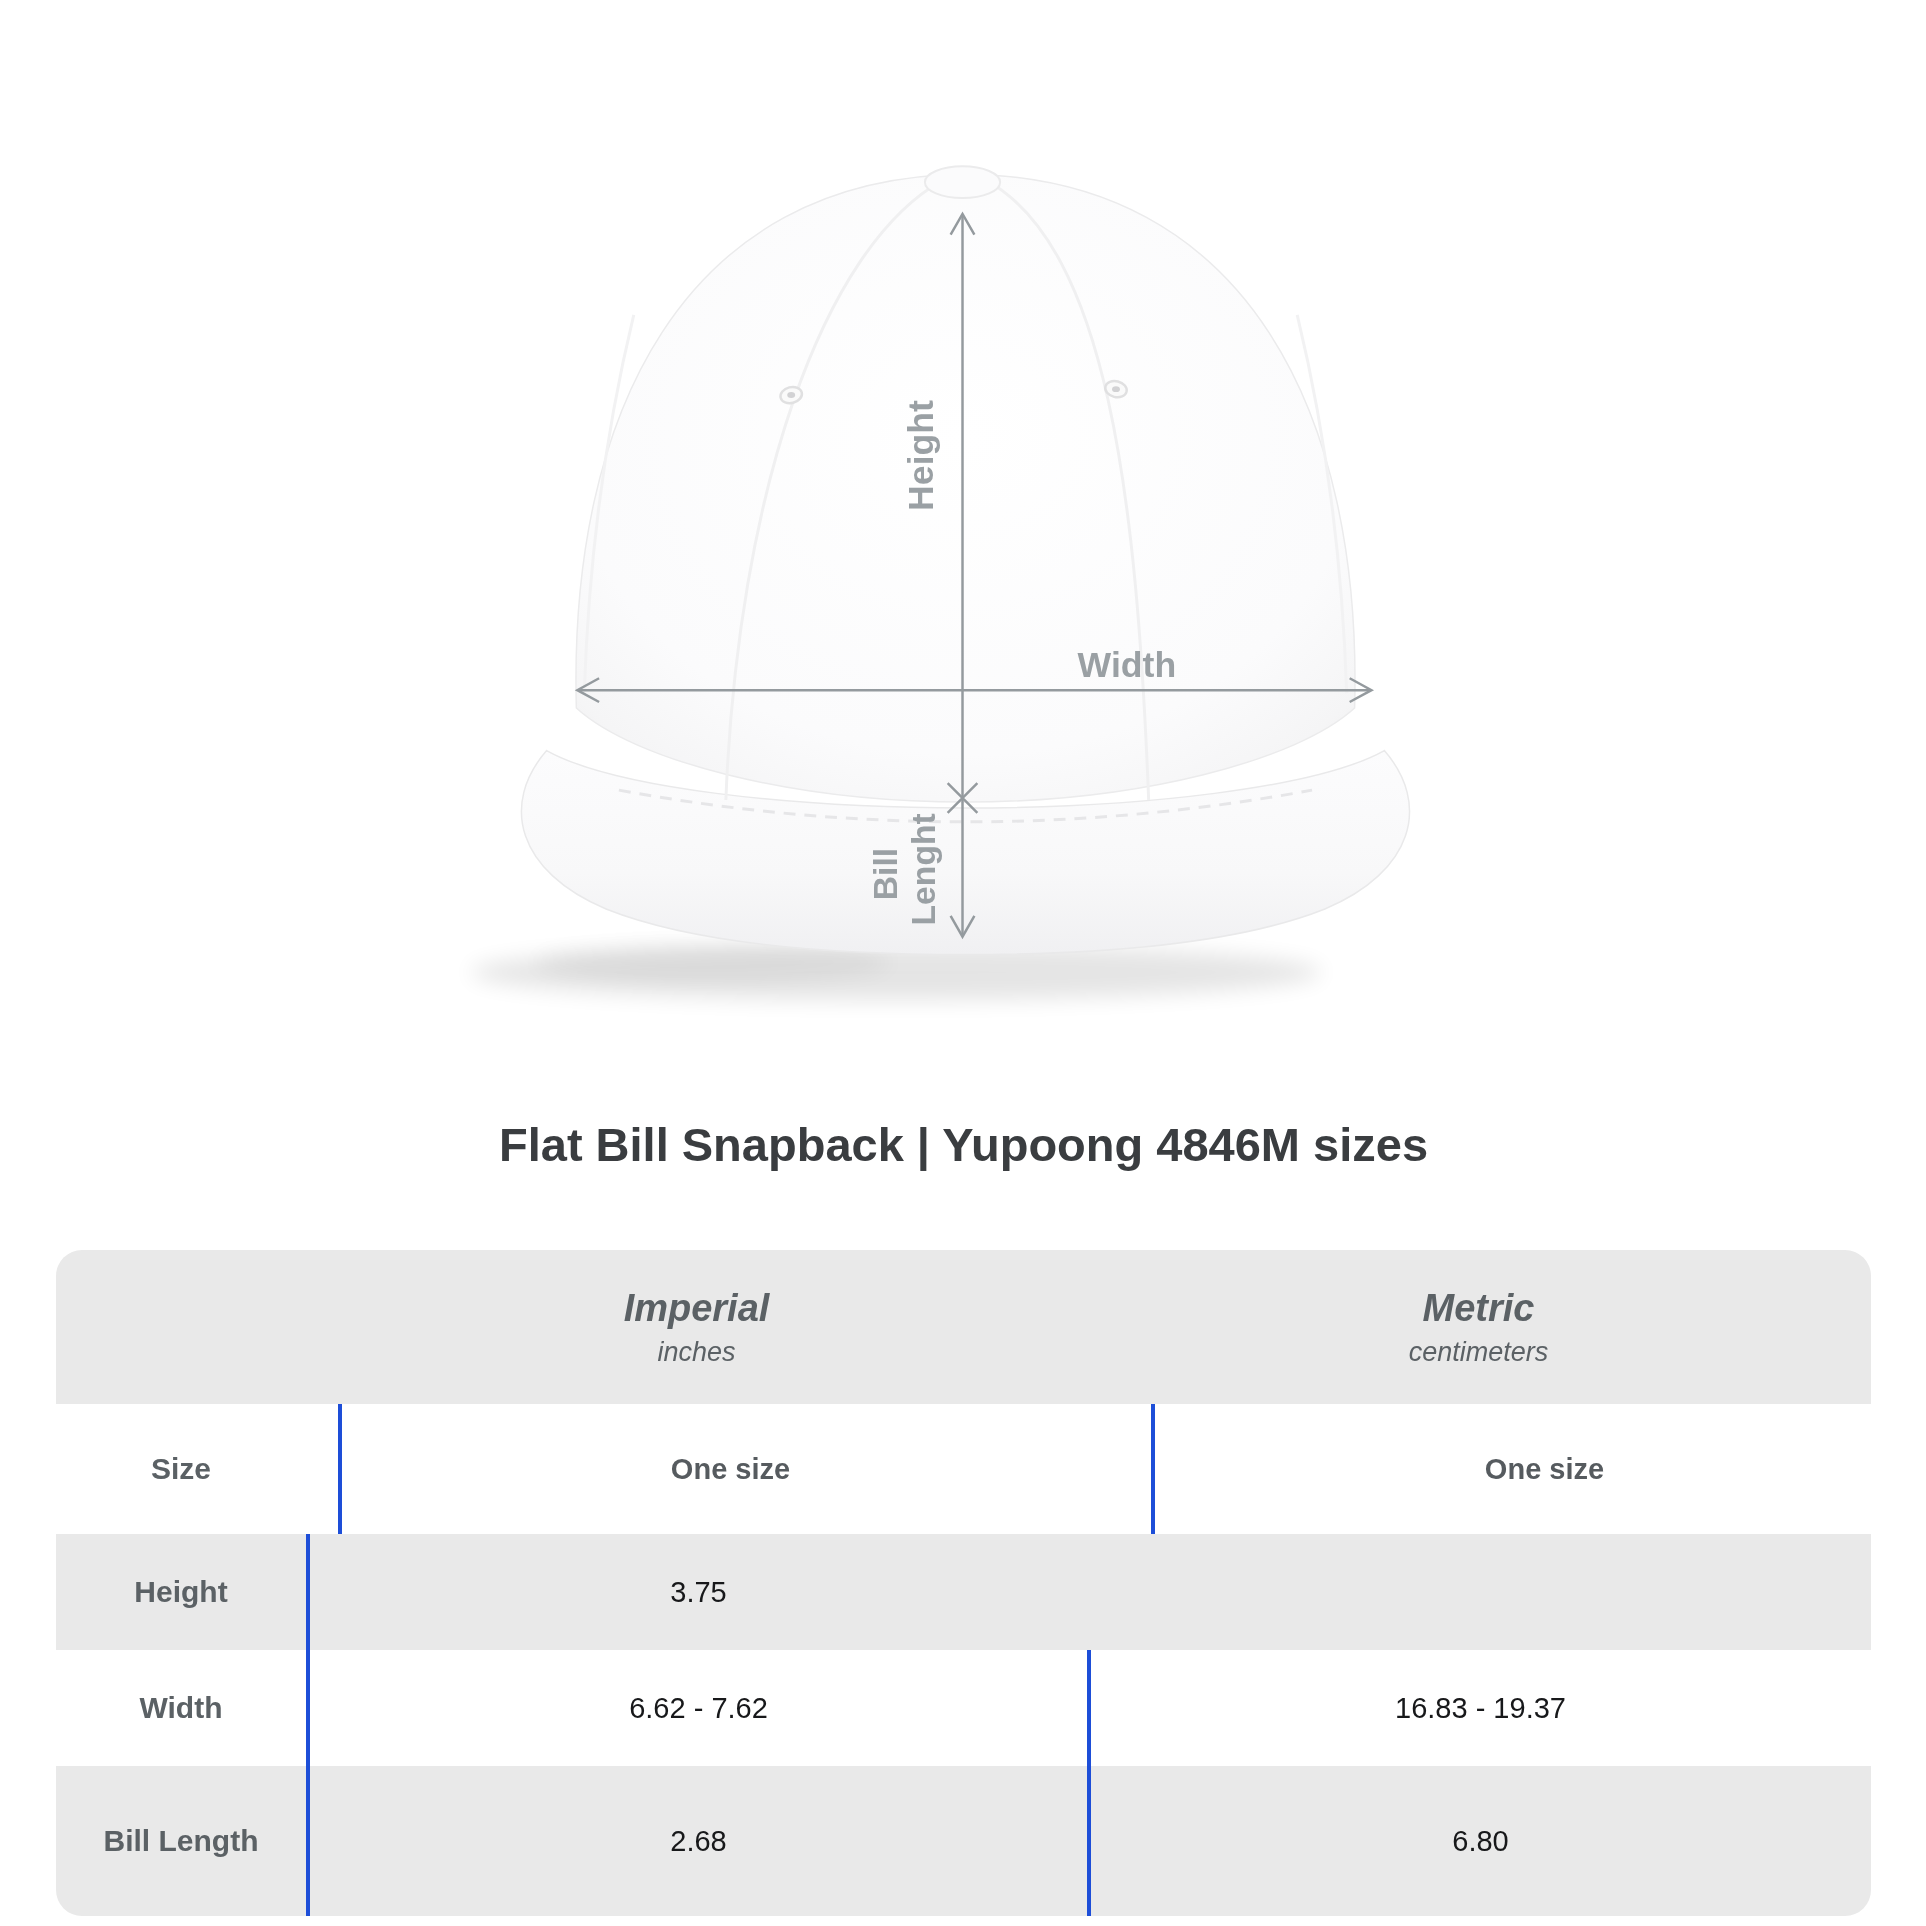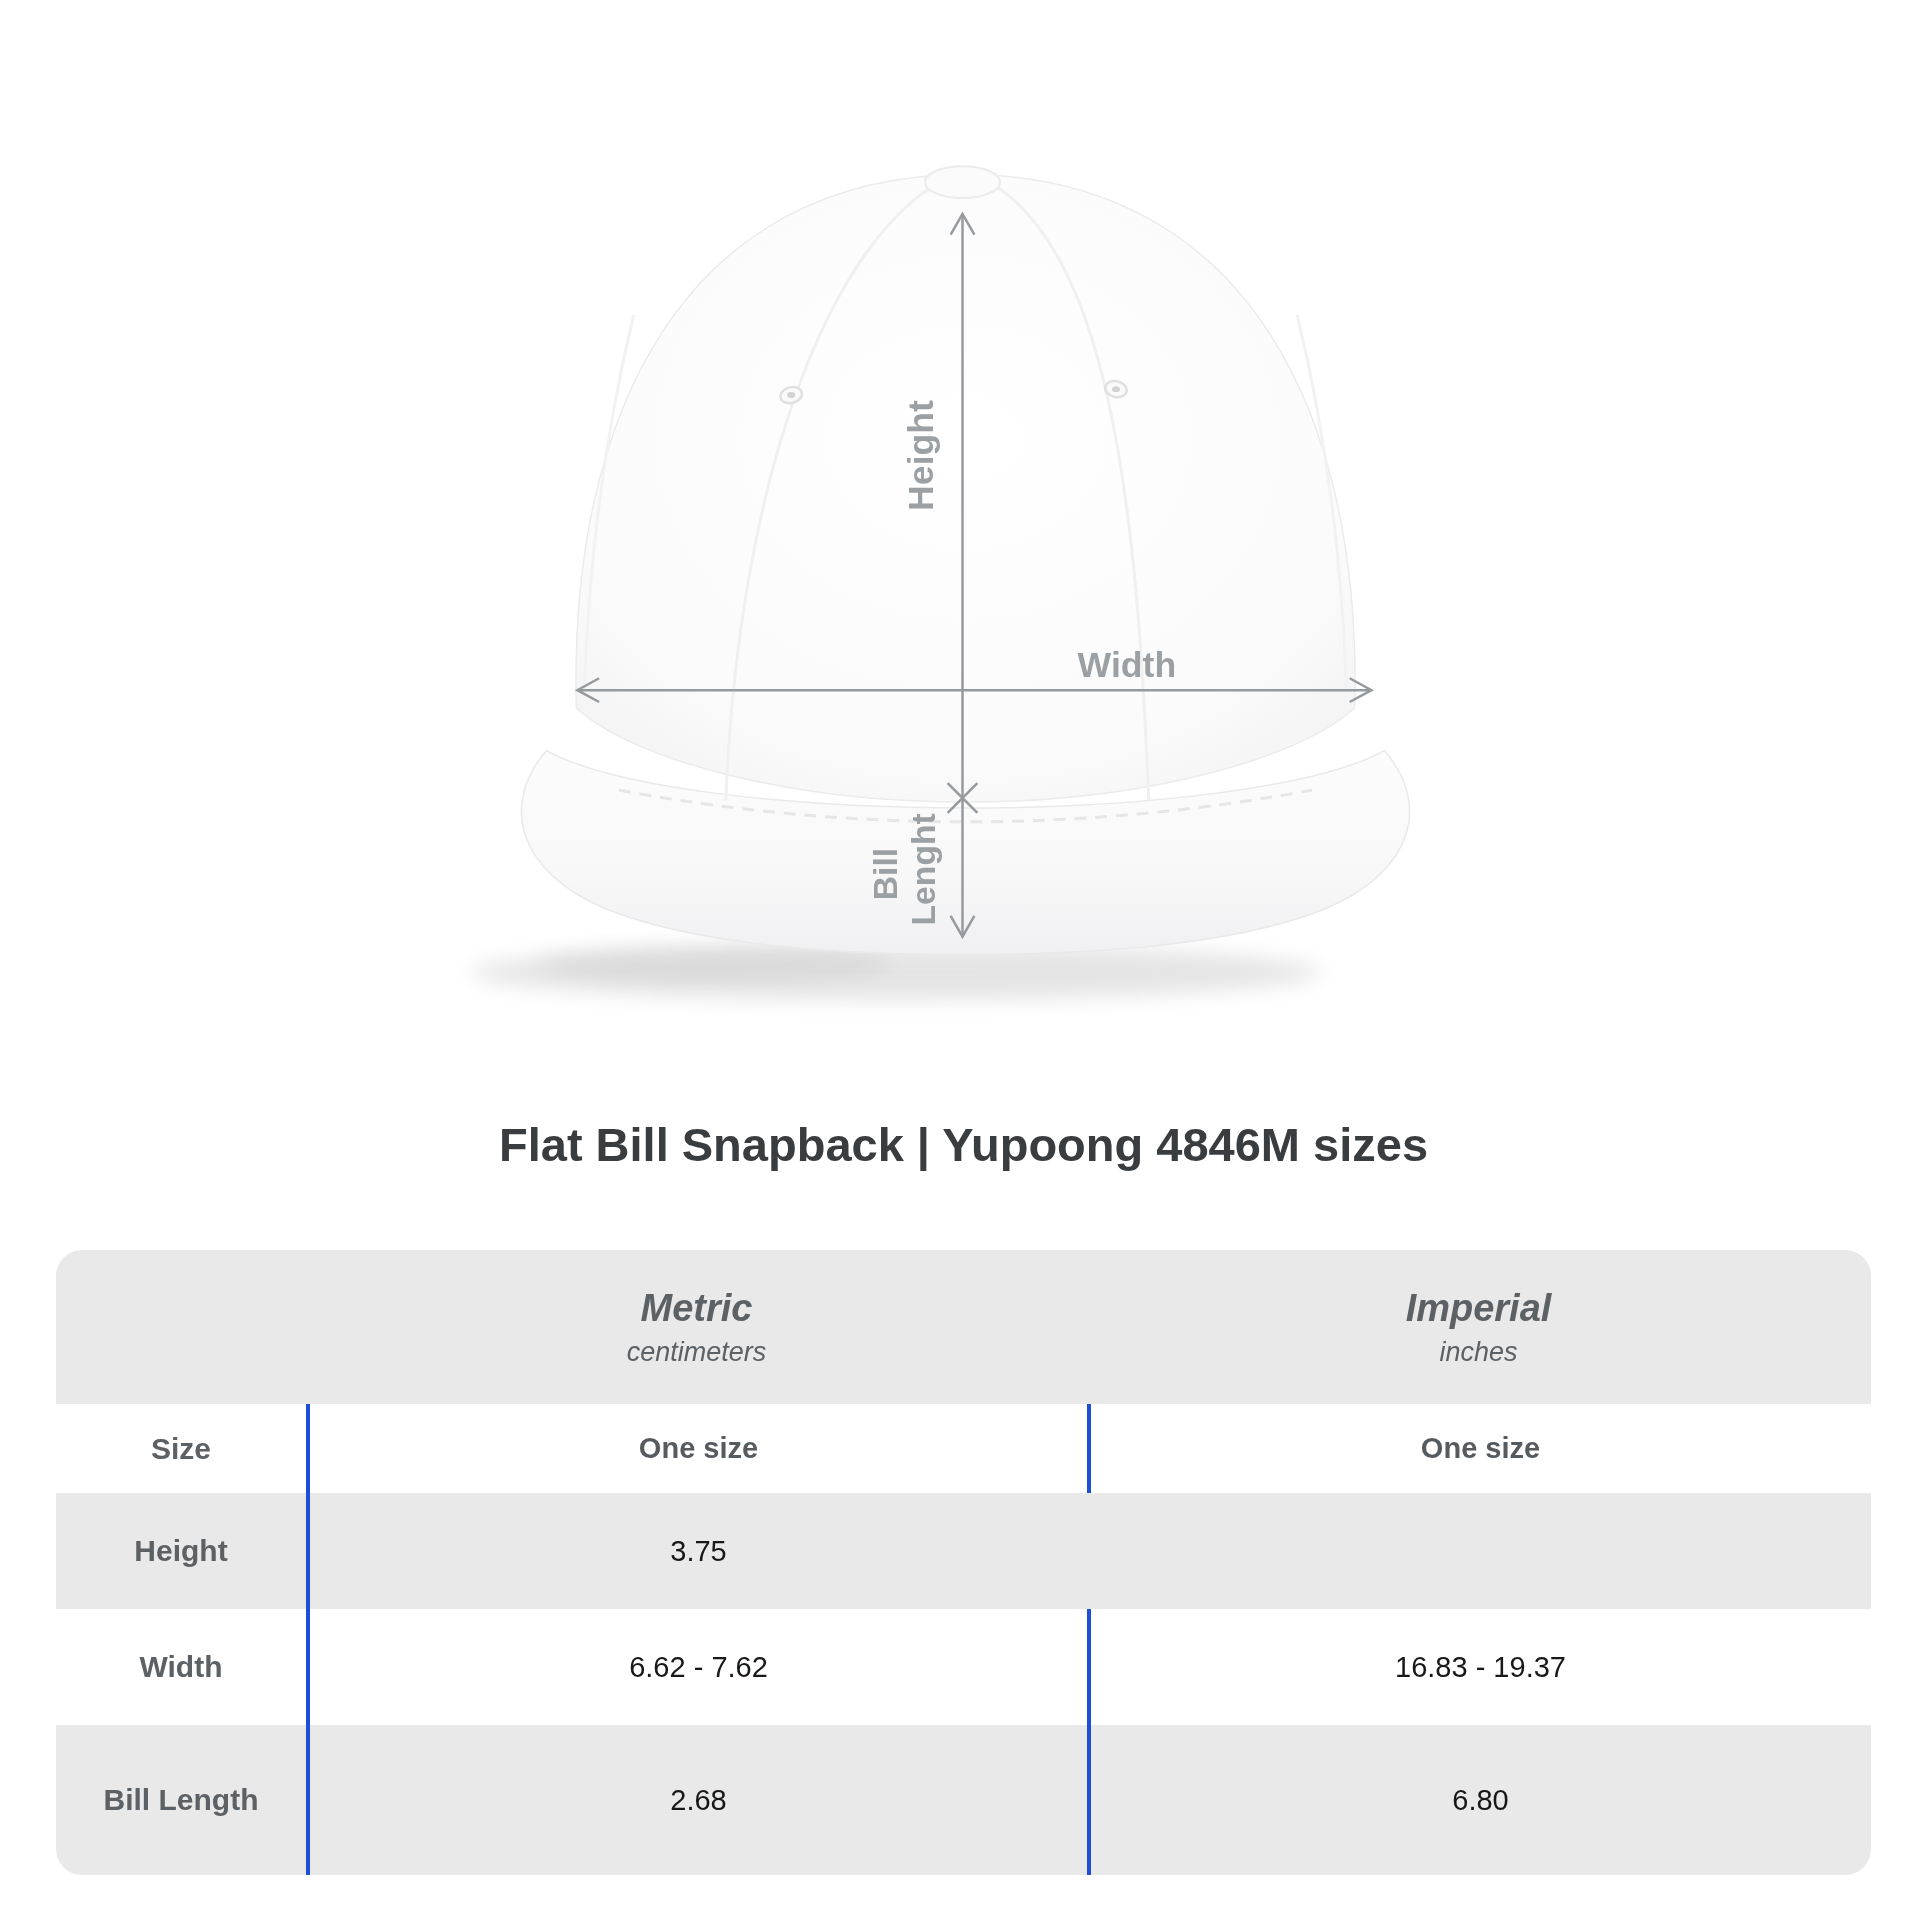--- a/index.html
+++ b/index.html
@@ -74,21 +74,21 @@
     font-size: 27px;
     font-style: italic;
     color: #5b6165;
   }
   .trow {
     display: grid;
     grid-template-columns: 250px 781px 783px;
     height: 116px;
     background: #ffffff;
   }
-  .trow.first { height: 89px; }
+  .trow.first { height: 130px; gap: 32px; }
   .trow.alt { background: #e9e9e9; }
   .trow.last { height: 150px; border-radius: 0 0 26px 26px; }
   .tcell {
     display: flex;
     align-items: center;
     justify-content: center;
     font-size: 29px;
     color: #17181a;
   }
   .tcell.vline { border-left: 4px solid #1d4ed8; }
@@ -183,26 +183,26 @@
     </g>
   </svg>
 
   <div class="page-title">Flat Bill Snapback | Yupoong 4846M sizes</div>
 
   <div class="size-table">
 
     <div class="thead">
       <div class="hcell"></div>
       <div class="hcell">
+        <div class="hlabel">Imperial</div>
+        <div class="hsub">inches</div>
+      </div>
+      <div class="hcell">
         <div class="hlabel">Metric</div>
         <div class="hsub">centimeters</div>
-      </div>
-      <div class="hcell">
-        <div class="hlabel">Imperial</div>
-        <div class="hsub">inches</div>
       </div>
     </div>
 
     <div class="trow first">
       <div class="tcell rowlabel">Size</div>
       <div class="tcell vline onesize">One size</div>
       <div class="tcell vline onesize">One size</div>
     </div>
 
     <div class="trow alt">

